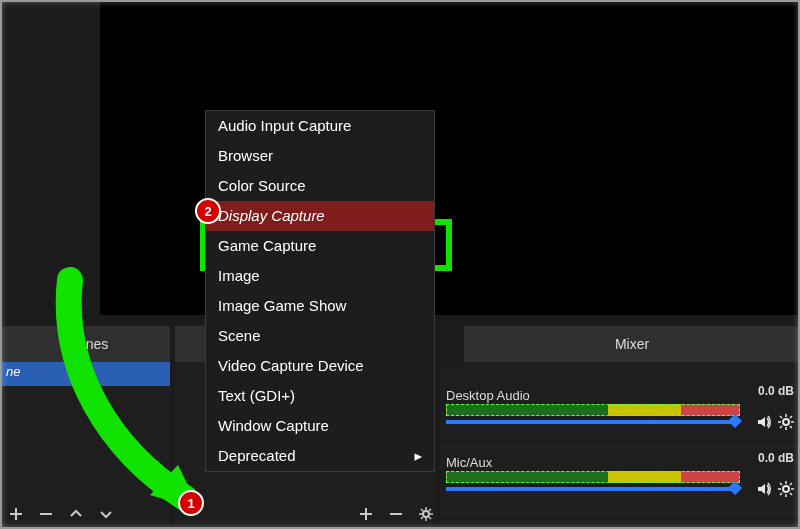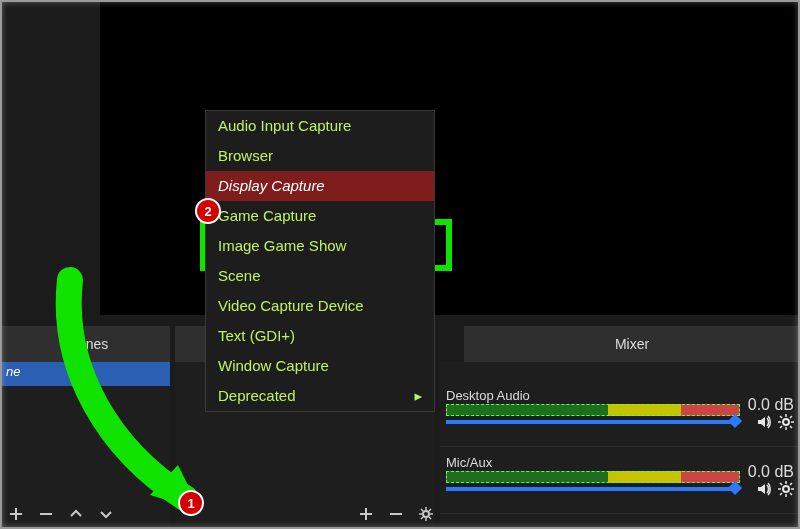--- a/index.html
+++ b/index.html
@@ -14,29 +14,29 @@
 .scene-row{height:22px;background:#2a5fb4;color:#fff;font-size:13px;padding:2px 6px 0 6px;overflow:hidden;font-style:italic;}
 .sources-body{position:absolute;left:175px;top:362px;width:260px;height:167px;background:#1e1e1e;}
 .mixer-body{position:absolute;left:440px;top:362px;width:360px;height:167px;background:#1e1e1e;}
 .toolbar{position:absolute;bottom:0;height:30px;display:flex;align-items:center;gap:14px;padding-left:8px;}
 .tb-scenes{left:0;width:170px;}
 .tb-sources{left:175px;width:260px;}
 .ic{width:16px;height:16px;display:flex;align-items:center;justify-content:center;stroke:#c9c9c9;fill:none;cursor:pointer;}
 .mixer-row{position:relative;height:60px;padding:6px 6px 0 6px;border-bottom:1px solid #2a2a2a;}
 .mixer-row.first{margin-top:18px;}
 .mx-name{font-size:13px;color:#ddd;}
-.mx-db{position:absolute;right:6px;top:16px;font-size:16px;color:#ddd;}
+.mx-db{position:absolute;right:6px;top:4px;font-size:12px;color:#ddd;font-weight:bold;}
 .mx-meter{position:absolute;left:6px;top:24px;right:60px;height:10px;border:1px dashed #5aff4a;background:linear-gradient(to right,#1d6e1d 0 55%,#c9c200 55% 80%,#c44 80% 100%);}
 .mx-slider{position:absolute;left:6px;top:40px;right:60px;height:4px;background:#333;}
 .mx-slider .fill{height:100%;background:#2b79ff;width:98%;}
 .mx-slider .knob{position:absolute;top:-4px;right:0;width:10px;height:10px;background:#2b79ff;transform:rotate(45deg);}
 .mx-ctrls{position:absolute;right:6px;top:34px;display:flex;align-items:center;gap:6px;}
 .mx-ctrls svg{stroke:#e6e6e6;fill:#e6e6e6;}
 .ctx-menu{position:absolute;left:205px;top:110px;width:228px;background:#1d1d1d;border:1px solid #3a3a3a;z-index:20;}
-.ctx-item{padding:4px 12px;font-size:15px;color:#bef264;cursor:default;line-height:22px;}
+.ctx-item{padding:4px 12px;font-size:15px;color:#ffffff;cursor:default;line-height:22px;}
 .ctx-item.hover{background:#7f1d1d;color:#fff;font-style:italic;}
 .ctx-item.sub{display:flex;justify-content:space-between;align-items:center;}
 .hl2{position:absolute;left:200px;top:219px;width:240px;height:40px;border:6px solid #11e300;z-index:19;pointer-events:none;}
 .badge{position:absolute;width:22px;height:22px;border-radius:50%;background:#d40000;border:2px solid #fff;color:#fff;font-weight:bold;font-size:13px;display:flex;align-items:center;justify-content:center;z-index:30;pointer-events:none;}
 .b1{left:178px;top:490px;}
 .b2{left:195px;top:198px;}
 .arrow-svg{position:absolute;left:0;top:0;width:800px;height:529px;z-index:25;pointer-events:none;}
 .frame-border{position:absolute;left:0;top:0;width:796px;height:525px;border:2px solid #9a9a9a;box-shadow:inset 0 0 6px rgba(255,255,255,.3);pointer-events:none;z-index:40;}
 </style>
 </head>
@@ -155,22 +155,24 @@
           </span>
       </div>
     </div>
   </div>
 
   <div class="hl2"></div>
 
   <div class="ctx-menu">
     <div class="ctx-item">Audio Input Capture</div>
     <div class="ctx-item">Browser</div>
+    <div class="ctx-item">Color Source</div>
     <div class="ctx-item hover">Display Capture</div>
     <div class="ctx-item">Game Capture</div>
+    <div class="ctx-item">Image</div>
     <div class="ctx-item">Image Game Show</div>
     <div class="ctx-item">Scene</div>
     <div class="ctx-item">Video Capture Device</div>
     <div class="ctx-item">Text (GDI+)</div>
     <div class="ctx-item">Window Capture</div>
     <div class="ctx-item sub">
       <span>Deprecated</span>
       <span>▸</span>
     </div>
   </div>

